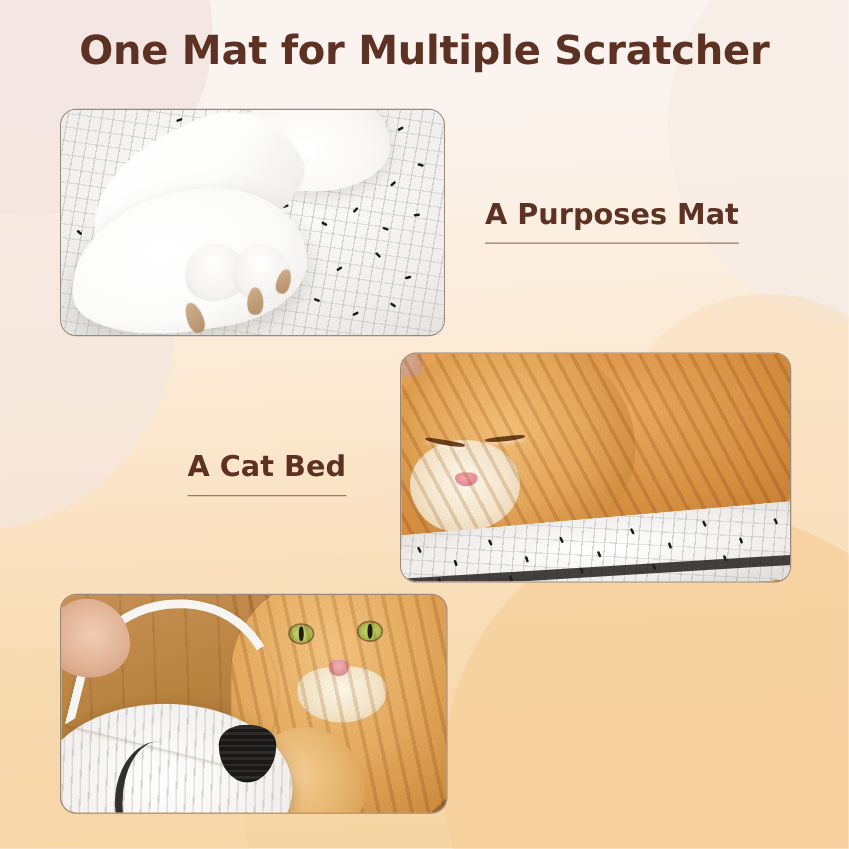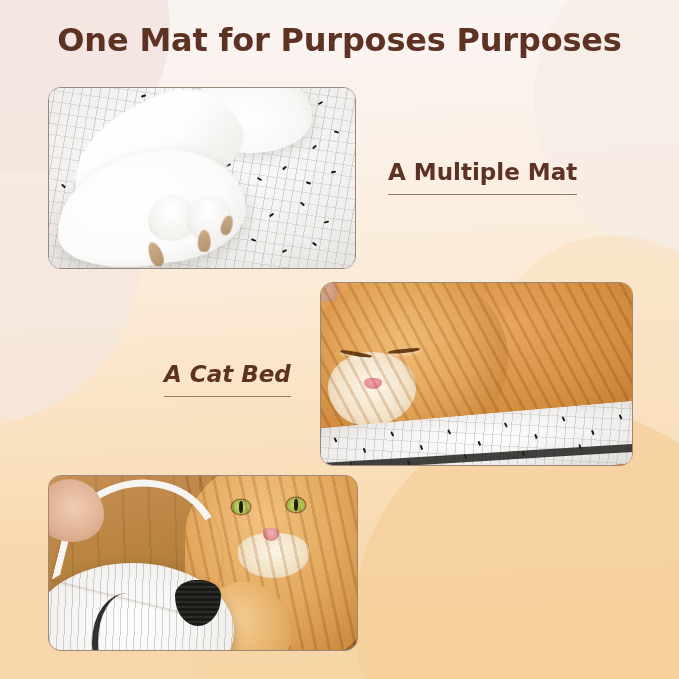--- a/index.html
+++ b/index.html
@@ -438,36 +438,36 @@
     white-space: nowrap;
   }
   .caption .rule {
     display: block;
     height: 1px;
     background: #8a6550;
     margin-top: 9px;
     opacity: 0.85;
   }
   .cap-1 { left: 388px; top: 159px; }
-  .cap-2 { left: 164px; top: 361px; font-style: italic; }
+  .cap-2 { left: 150px; top: 361px; }
   .cap-3 { left: 388px; top: 548px; }
 </style>
 </head>
 <body>
 
 <div class="stage">
 
   <div class="blob blob-tl"></div>
   <div class="blob blob-ml"></div>
   <div class="blob blob-tr"></div>
   <div class="blob blob-mr"></div>
   <div class="blob blob-br"></div>
   <div class="blob blob-bl"></div>
 
-  <div class="title">One Mat for Purposes Purposes</div>
+  <div class="title">One Mat for Multiple Scratcher</div>
 
   <div class="panel panel-1">
     <div class="photo">
       <div class="mat"></div>
       <div class="flecks">
         <i style="left:56%;top:6%;transform:rotate(24deg)"></i>
         <i style="left:64%;top:12%;transform:rotate(-18deg)"></i>
         <i style="left:72%;top:4%;transform:rotate(40deg)"></i>
         <i style="left:80%;top:14%;transform:rotate(12deg)"></i>
         <i style="left:88%;top:8%;transform:rotate(-30deg)"></i>
@@ -565,21 +565,21 @@
       <div class="p3-mat">
         <div class="p3-matring"></div>
       </div>
       <div class="p3-rope"></div>
       <div class="p3-knot"></div>
       <div class="p3-hand"></div>
     </div>
   </div>
 
   <div class="caption cap-1">
-    <span>A Multiple Mat</span>
+    <span>A Purposes Mat</span>
     <span class="rule"></span>
   </div>
   <div class="caption cap-2">
     <span>A Cat Bed</span>
     <span class="rule"></span>
   </div>
   <div class="caption cap-3">
     <span class="rule"></span>
   </div>
 

